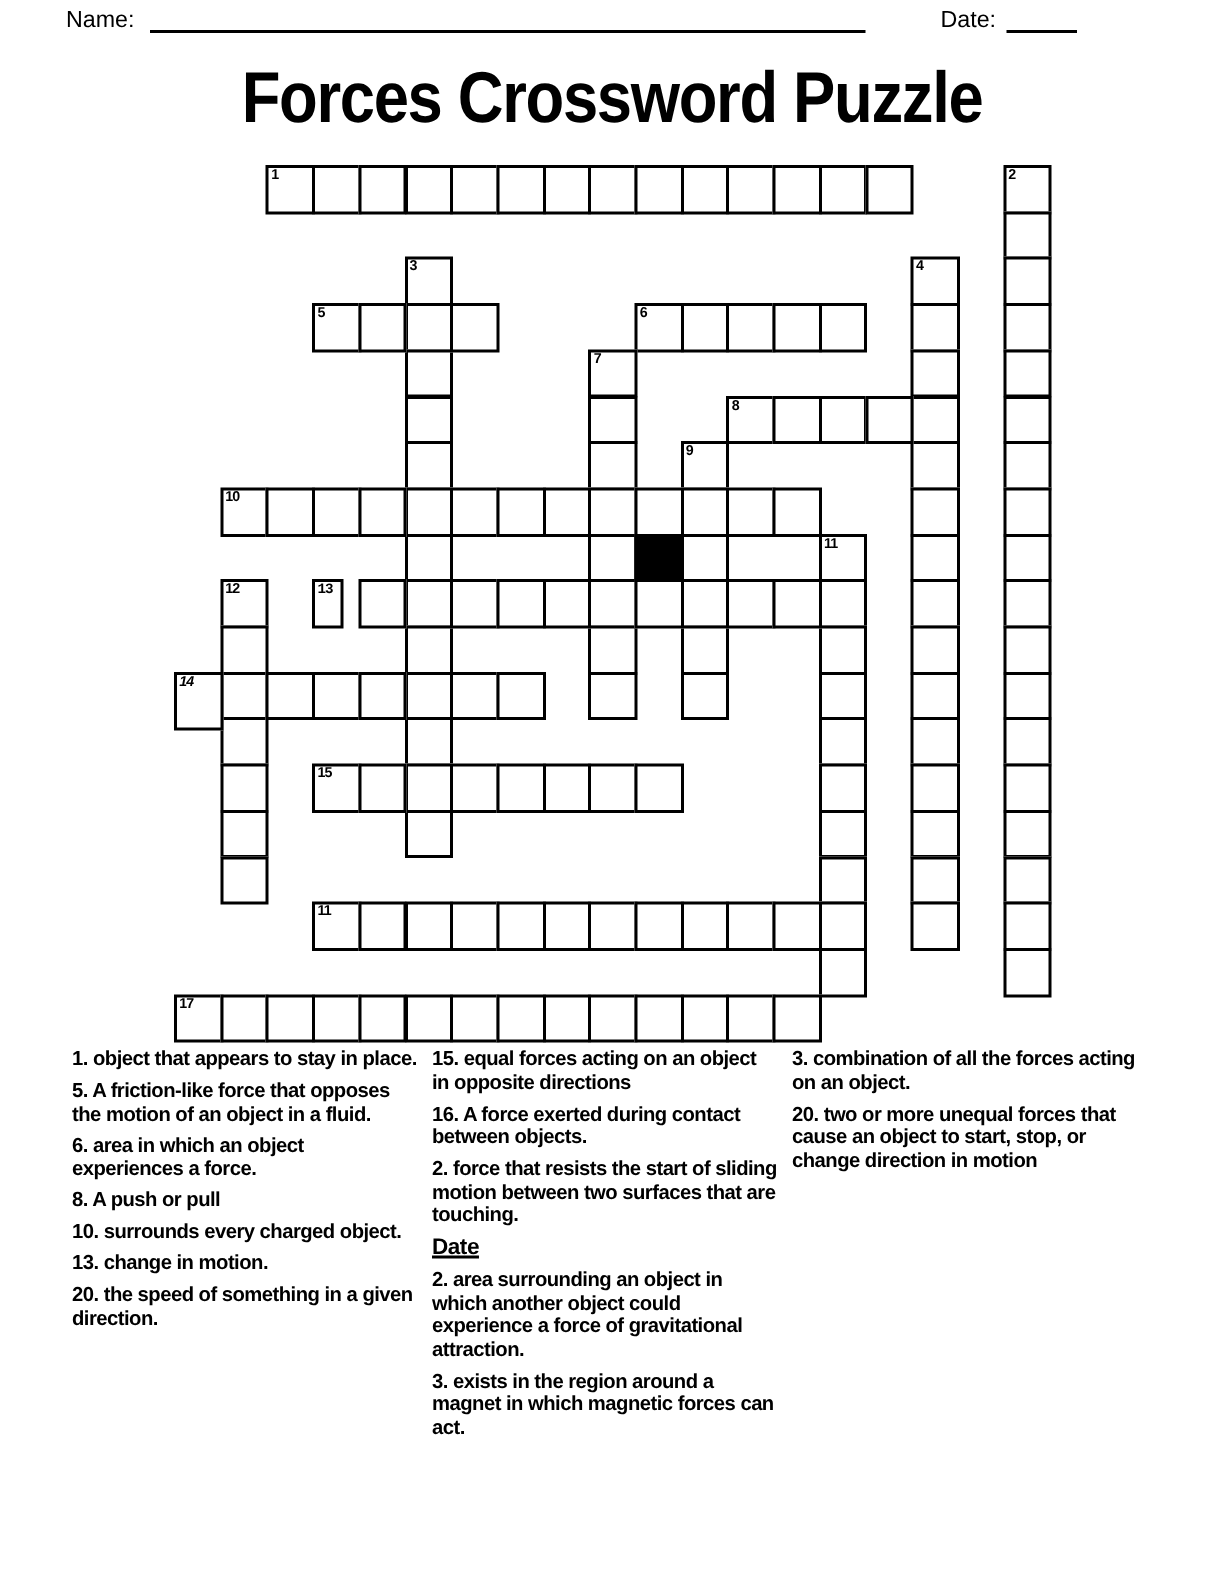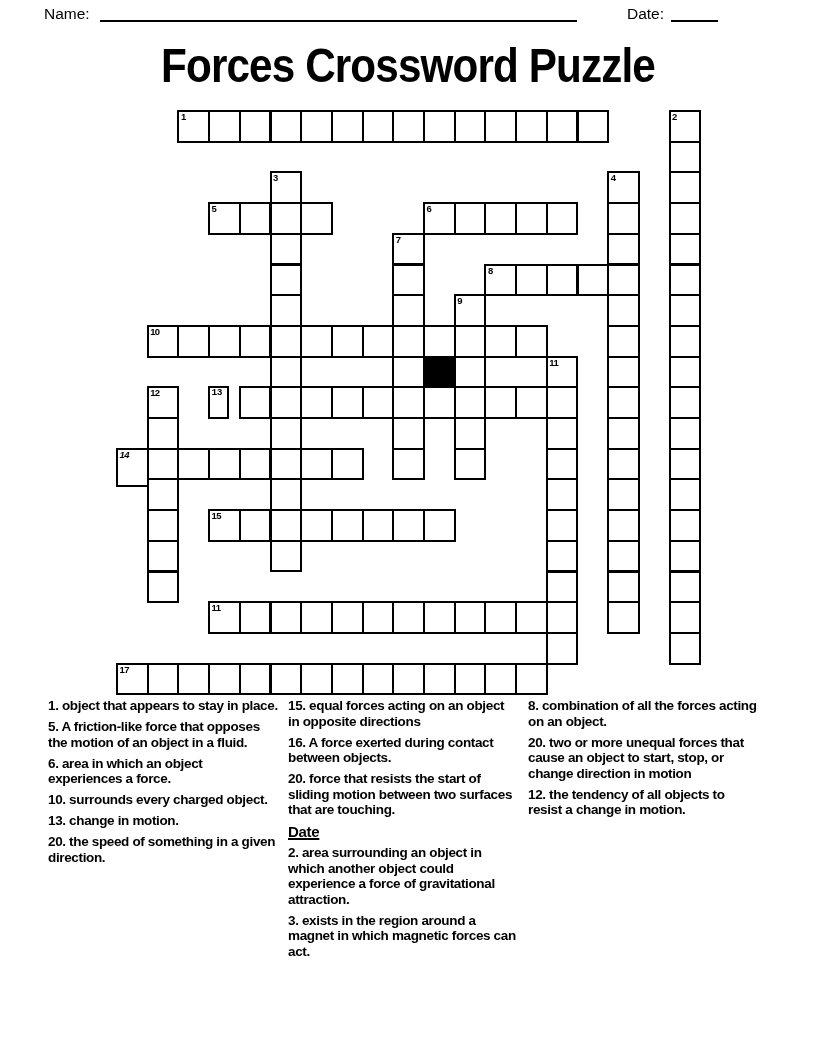--- a/index.html
+++ b/index.html
@@ -244,31 +244,31 @@
       <div class="cell" style="left: 399.1px; top: 552.6px; width: 32.7px; height: 32.7px;"></div>
       <div class="cell" style="left: 368.4px; top: 245.6px; width: 63.4px; height: 32.7px;"></div>
       <div class="cell black" style="left: 307px; top: 245.6px; width: 32.7px; height: 32.7px;"></div>
     </div>
 
   <div class="clues">
     <div class="clue-col">
         <div class="clue">1. object that appears to stay in place.</div>
         <div class="clue">5. A friction-like force that opposes the motion of an object in a fluid.</div>
         <div class="clue">6. area in which an object experiences a force.</div>
+        <div class="clue">8. A push or pull</div>
         <div class="clue">10. surrounds every charged object.</div>
         <div class="clue">13. change in motion.</div>
         <div class="clue">20. the speed of something in a given direction.</div>
       </div>
     <div class="clue-col">
         <div class="clue">15. equal forces acting on an object in opposite directions</div>
         <div class="clue">16. A force exerted during contact between objects.</div>
-        <div class="clue">20. force that resists the start of sliding motion between two surfaces that are touching.</div>
+        <div class="clue">2. force that resists the start of sliding motion between two surfaces that are touching.</div>
         <div class="clue-header">Date</div>
         <div class="clue">2. area surrounding an object in which another object could experience a force of gravitational attraction.</div>
         <div class="clue">3. exists in the region around a magnet in which magnetic forces can act.</div>
       </div>
     <div class="clue-col">
-        <div class="clue">8. combination of all the forces acting on an object.</div>
+        <div class="clue">3. combination of all the forces acting on an object.</div>
         <div class="clue">20. two or more unequal forces that cause an object to start, stop, or change direction in motion</div>
-        <div class="clue">12. the tendency of all objects to resist a change in motion.</div>
       </div>
   </div>
 </div>
 
 </body></html>

